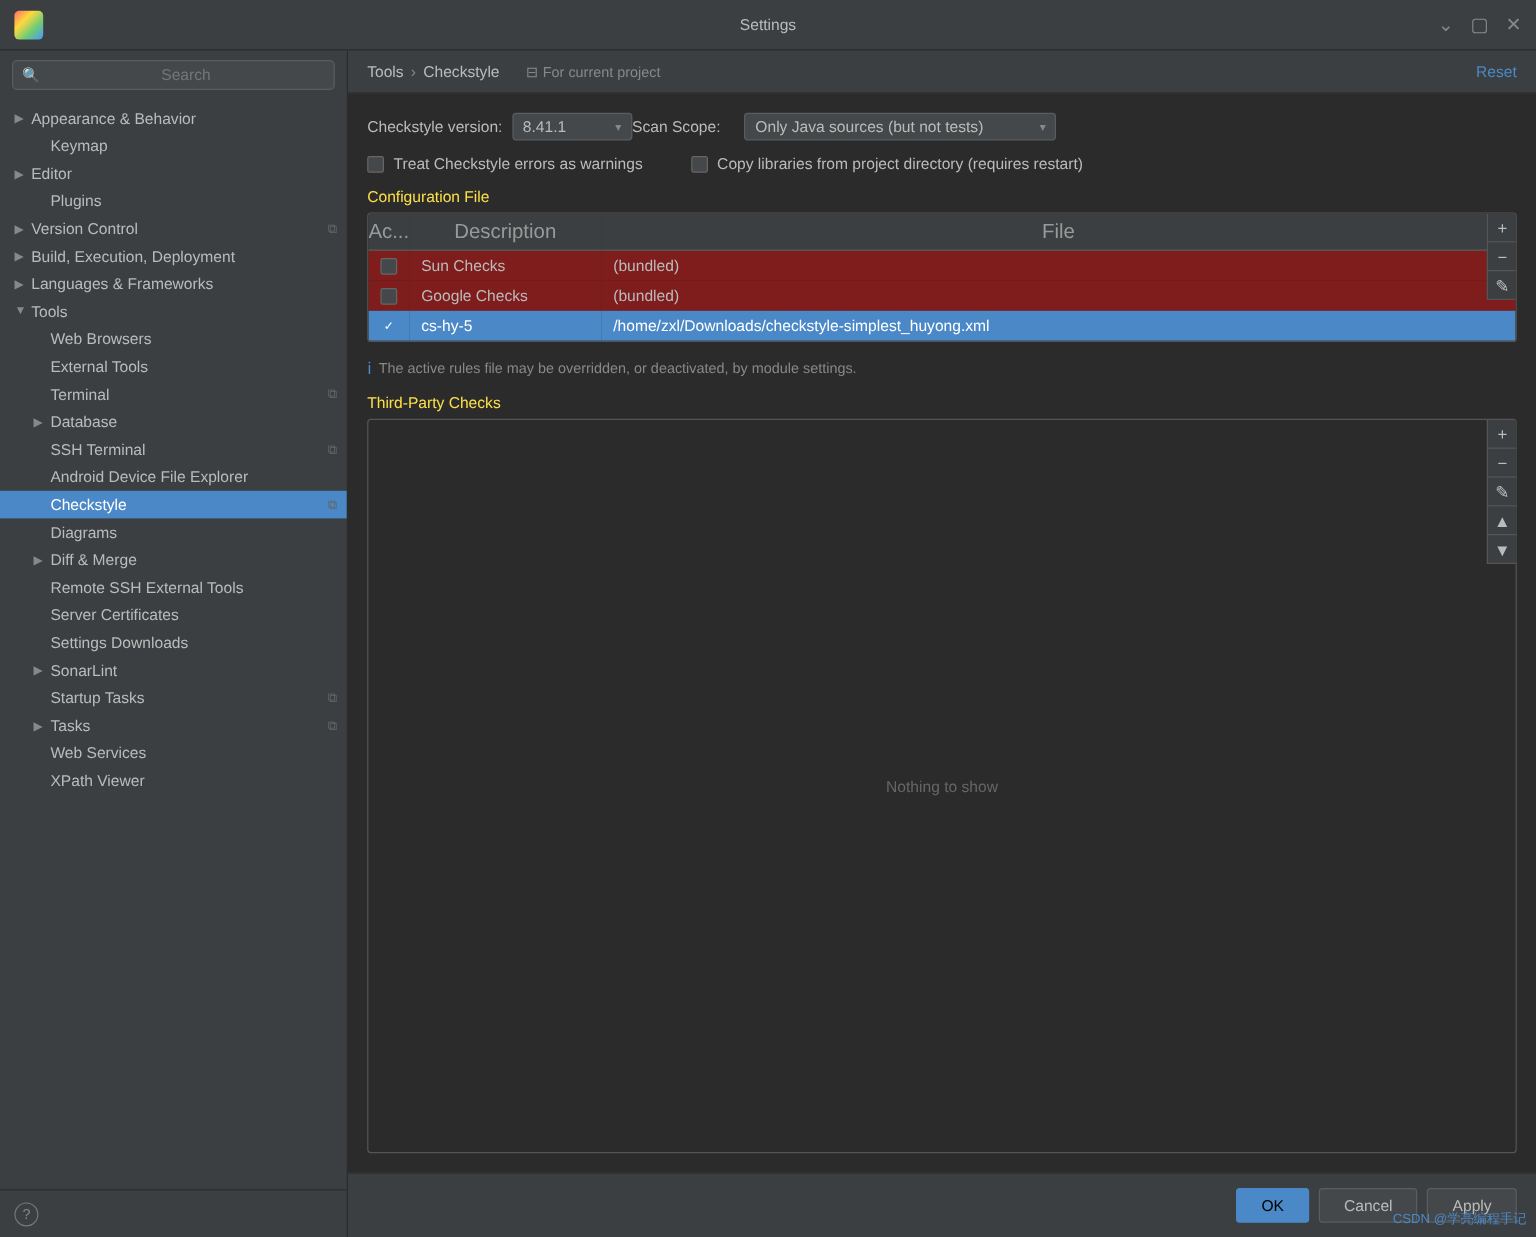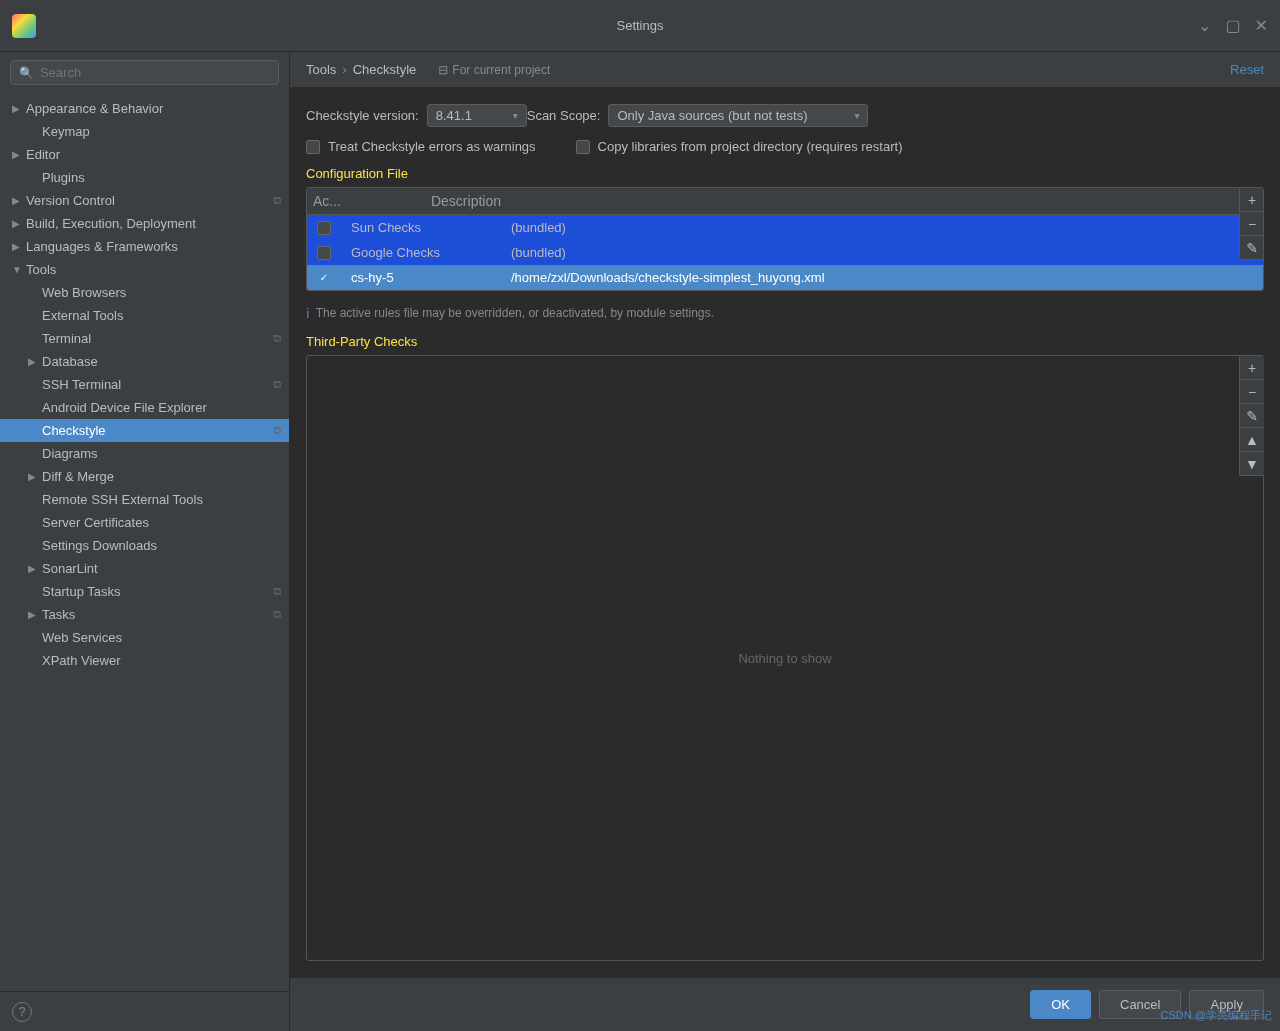--- a/index.html
+++ b/index.html
@@ -11,21 +11,21 @@
       width: 1280px;
       height: 1031px;
       overflow: hidden;
       display: flex;
       flex-direction: column;
     }
 
     
     .titlebar {
       background: #3c3f41;
-      height: 52px;
+      height: 42px;
       display: flex;
       align-items: center;
       justify-content: center;
       position: relative;
       border-bottom: 1px solid #2b2b2b;
       flex-shrink: 0;
     }
     .titlebar-title {
       color: #bbb;
       font-size: 13px;
@@ -80,20 +80,21 @@
       align-items: center;
       gap: 6px;
     }
     .sidebar-search input {
       background: transparent;
       border: none;
       outline: none;
       color: #5eead4;
       font-size: 13px;
       flex: 1;
+      text-align: center;
     }
     .sidebar-search .search-icon {
       color: #777;
       font-size: 12px;
     }
     .sidebar-tree {
       flex: 1;
       overflow-y: auto;
       padding: 4px 0;
     }
@@ -264,28 +265,28 @@
     }
     .config-table {
       width: 100%;
       border-collapse: collapse;
     }
     .config-table thead tr {
       background: #3c3f41;
     }
     .config-table thead th {
       padding: 5px 0;
-      text-align: right;
+      text-align: center;
       color: #999;
       font-weight: normal;
-      font-size: 14px;
+      font-size: 17px;
       border-bottom: 1px solid #555;
     }
     .config-table tbody tr {
-      background: #1d4ed8;
+      background: #7f1d1d;
     }
     .config-table tbody tr.selected { background: #4a88c7; color: #fff; }
     .config-table tbody td {
       padding: 5px 10px;
       font-size: 13px;
     }
     .config-table tbody td:first-child { width: 30px; }
     .config-table tbody td:nth-child(2) { width: 160px; }
     .table-checkbox {
       width: 14px;
@@ -393,21 +394,21 @@
     }
     .footer-btn {
       padding: 6px 20px;
       border-radius: 3px;
       font-size: 13px;
       cursor: pointer;
       border: 1px solid transparent;
     }
     .footer-btn.primary {
       background: #4a88c7;
-      color: #ffffff;
+      color: #000000;
       border-color: #4a88c7;
     }
     .footer-btn.secondary {
       background: #45484a;
       color: #bbb;
       border-color: #5a5d5f;
     }
 
     .watermark {
       position: fixed;
@@ -596,21 +597,21 @@
       <div class="version-row">
         <div class="form-group">
           <span class="form-label">Checkstyle version:</span>
           <div class="select-box">
             <span>8.41.1</span>
             <span class="arrow-down">▾</span>
           </div>
         </div>
         <div class="form-group">
           <span class="form-label">Scan Scope:</span>
-          <div class="select-box" style="min-width:260px;">
+          <div class="select-box" style="min-width:260px;margin-left:12px;">
             <span>Only Java sources (but not tests)</span>
             <span class="arrow-down">▾</span>
           </div>
         </div>
       </div>
 
       <div class="options-row">
         <div class="checkbox-row">
           <div class="checkbox-box"></div>
           <span>Treat Checkstyle errors as warnings</span>

